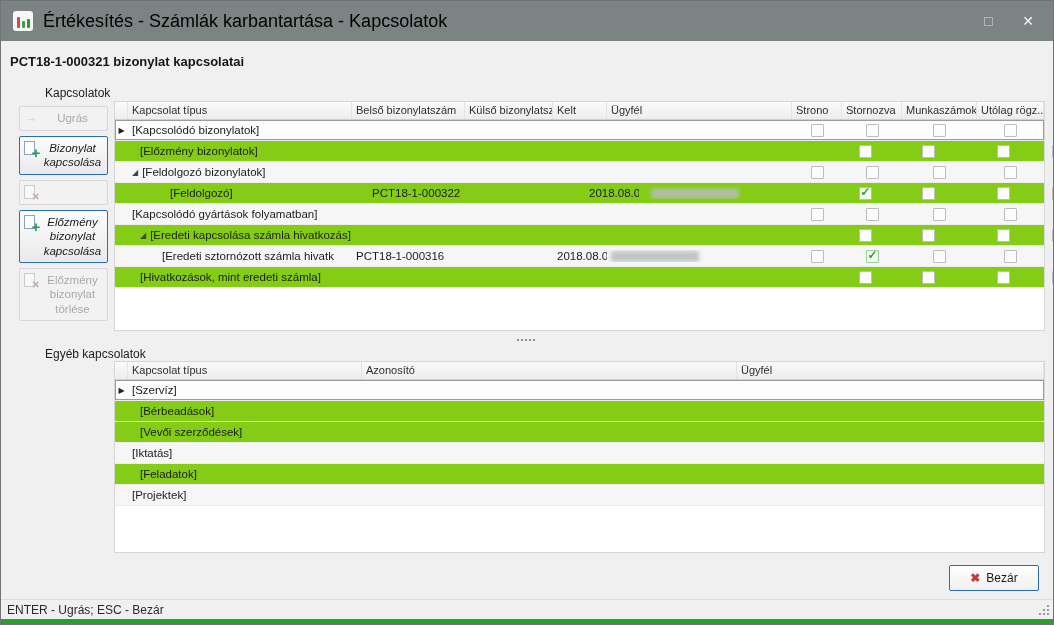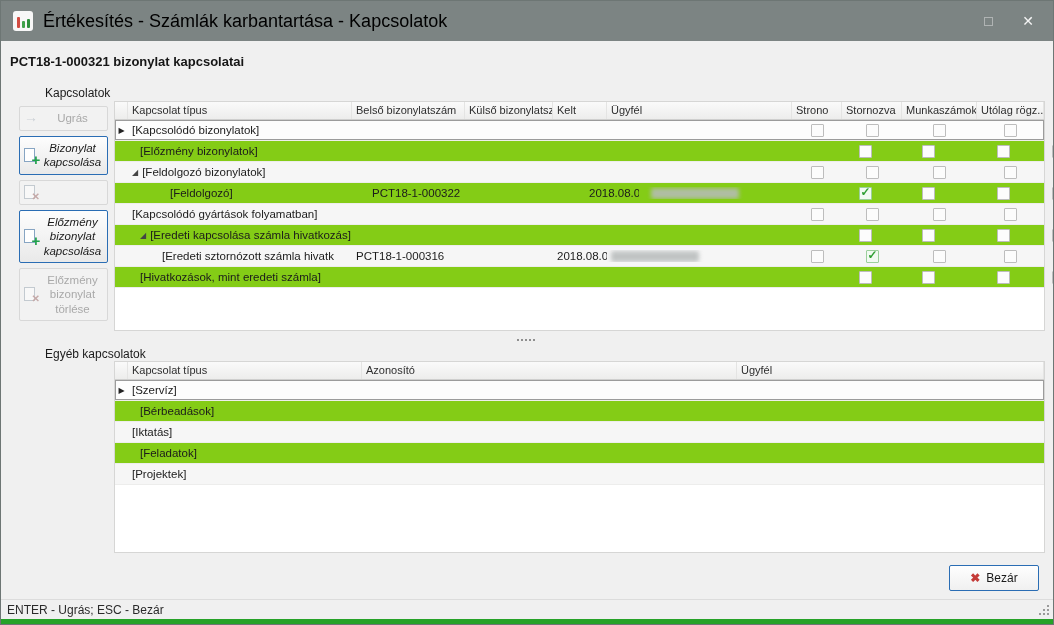--- a/index.html
+++ b/index.html
@@ -13,21 +13,21 @@
 .app-icon .b3{height:9px;background:#2e8f3c;}
 .titlebar .title{color:#000000;font-size:18px;}
 .win-controls{margin-left:auto;display:flex;align-items:center;gap:14px;}
 .win-btn{width:26px;height:22px;display:flex;align-items:center;justify-content:center;cursor:pointer;}
 .maxbox{width:9px;height:9px;border:1px solid rgba(255,255,255,.6);}
 .win-btn.close{color:rgba(255,255,255,.92);font-size:14px;}
 .page-title{position:absolute;left:9px;top:53px;font-size:13px;font-weight:bold;color:#161616;}
 .group-label{position:absolute;left:10px;top:85px;color:#1b1b1b;margin-left:34px;}
 .group-label.egyeb{top:346px;}
 .sidebar-buttons{position:absolute;left:18px;top:105px;width:89px;display:flex;flex-direction:column;gap:5px;}
-.side-btn{display:flex;align-items:center;gap:3px;padding:4px 3px;border-radius:2px;border:1px solid #c9c9c9;background:linear-gradient(#fdfdfd,#e9e9e9);}
+.side-btn{display:flex;gap:3px;padding:4px 3px;border-radius:2px;border:1px solid #c9c9c9;background:linear-gradient(#fdfdfd,#e9e9e9);}
 .side-btn.enabled{border-color:#2a6db4;cursor:pointer;font-style:italic;}
 .side-btn.disabled{border-color:#d8d8d8;background:#f2f2f2;color:#a9a9a9;}
 .blabel{flex:1;text-align:center;font-size:11.5px;line-height:1.25;}
 .bicon{position:relative;width:15px;height:15px;flex:0 0 15px;}
 .bicon.link-add::before,.bicon.link-delete::before{content:"";position:absolute;left:1px;top:0;width:9px;height:12px;background:#fff;border:1px solid #87a5c3;}
 .bicon.link-add::after{content:"+";position:absolute;right:-2px;bottom:-5px;font-size:15px;font-weight:bold;color:#1ea04b;}
 .bicon.link-delete::after{content:"✕";position:absolute;right:-2px;bottom:-2px;font-size:10px;font-weight:bold;color:#cf5450;}
 .bicon.jump::before{content:"→";position:absolute;left:1px;top:-2px;font-size:14px;font-weight:bold;color:#9bb0c9;}
 .side-btn.disabled .bicon{opacity:.5;filter:grayscale(55%);}
 .grid{position:absolute;left:113px;width:931px;background:#fff;border:1px solid #d6d6d5;}
@@ -304,20 +304,26 @@
           <div class="cell">[Szervíz]</div>
           <div class="cell"></div>
           <div class="cell"></div>
         </div>
         <div class="grow og alt1">
           <div class="cell ind"></div>
           <div class="cell">[Bérbeadások]</div>
           <div class="cell"></div>
           <div class="cell"></div>
         </div>
+        <div class="grow og alt1">
+          <div class="cell ind"></div>
+          <div class="cell">[Vevői szerződések]</div>
+          <div class="cell"></div>
+          <div class="cell"></div>
+        </div>
         <div class="grow og alt0">
           <div class="cell ind"></div>
           <div class="cell">[Iktatás]</div>
           <div class="cell"></div>
           <div class="cell"></div>
         </div>
         <div class="grow og alt1">
           <div class="cell ind"></div>
           <div class="cell">[Feladatok]</div>
           <div class="cell"></div>

